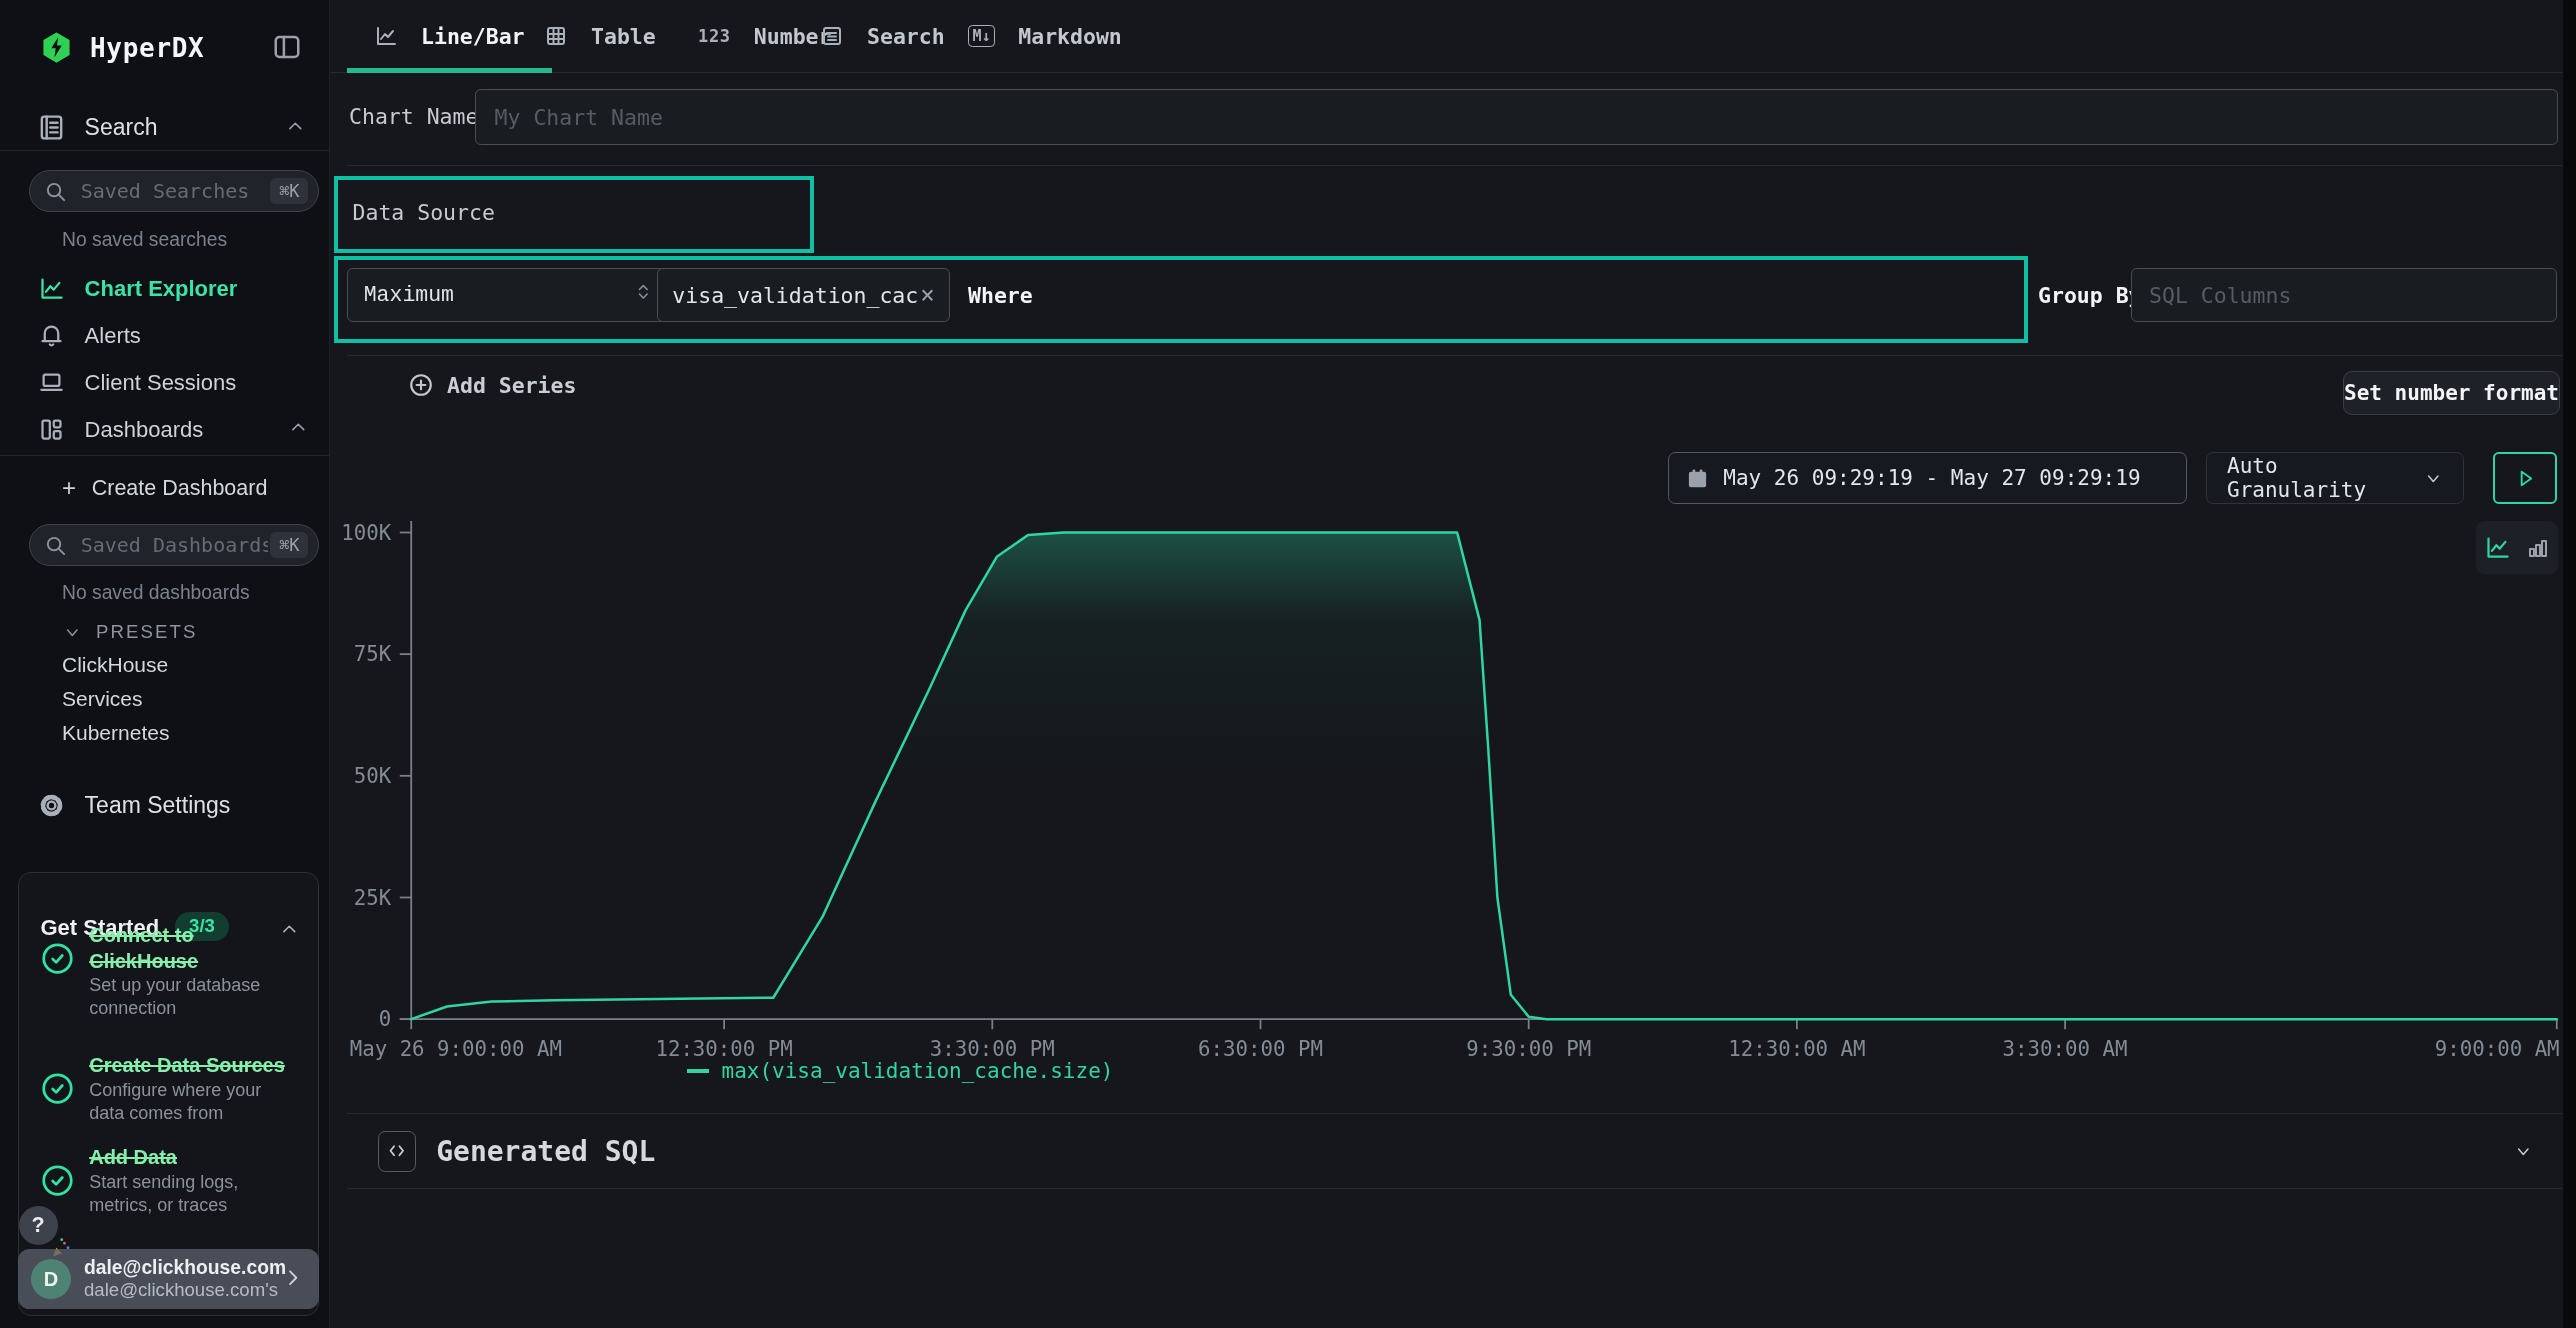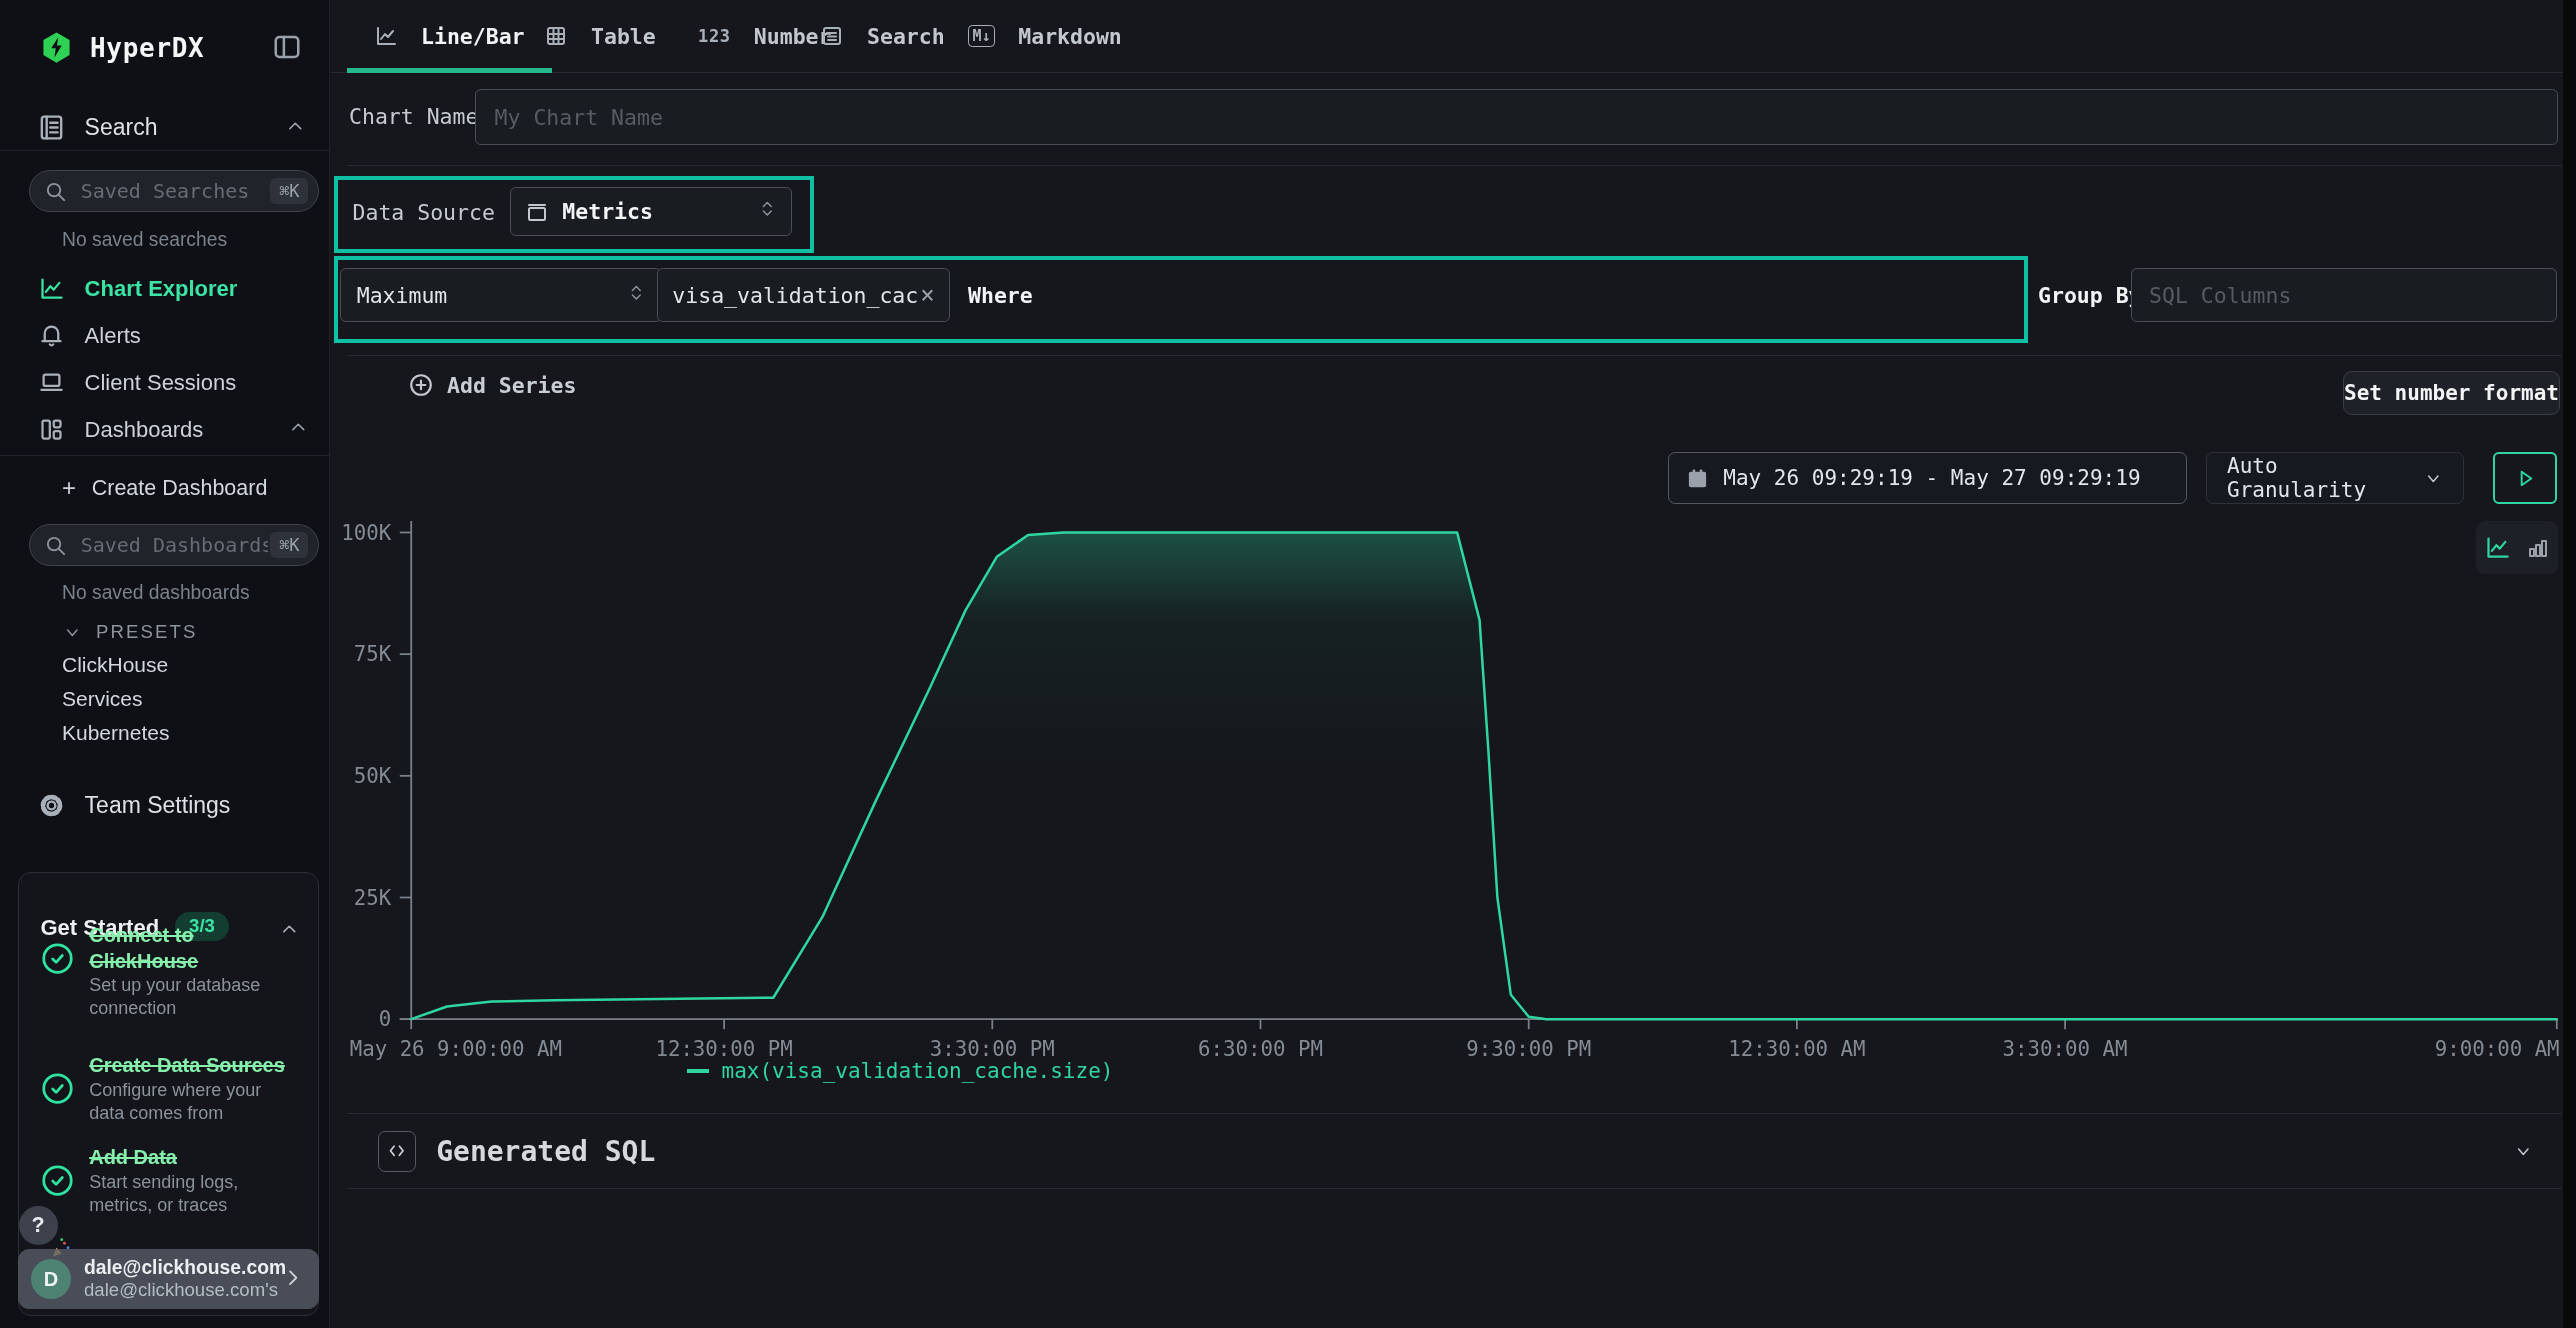--- a/index.html
+++ b/index.html
@@ -312,38 +312,23 @@
       </div>
 
     <div class="abs lbl" style="left:18px;top:104px;">Chart Name</div>
     <div class="in" style="left:144px;top:89px;width:2083px;height:56px;padding:0 18.6px;">
       <input placeholder="My Chart Name" style="">
     </div>
 
     <div class="divider-m" style="top:165px;"></div>
 
     <div class="abs lbl" style="left:21.5px;top:200px;">Data Source</div>
-    <div class="in" style="left:179px;top:187px;width:282px;height:49px;padding:0 14.3px;cursor:pointer;">
-      <span style="color:#c3c8cf;display:flex;margin-right:13px;">
-        <svg class="ic" viewBox="0 0 24 24" width="24" height="24">
-            <rect x="4" y="8" width="16" height="12" rx="1.5"></rect>
-            <line x1="4" y1="5" x2="20" y2="5"></line>
-          </svg>
-      </span>
-      <span style="font-weight:bold;color:#f2f4f6;">Metrics</span>
-      <span style="margin-left:auto;color:#8b929b;">
-        <svg class="ic" viewBox="0 0 24 24" width="18.6" height="21.5">
-            <polyline points="7 9 12 4 17 9"></polyline>
-            <polyline points="7 15 12 20 17 15"></polyline>
-          </svg>
-      </span>
-    </div>
     <div class="annot" style="left:2.9px;top:176px;width:472px;height:69px;"></div>
 
-    <div class="in" style="left:9px;top:268px;width:322px;height:54px;padding:0 15.7px;cursor:pointer;">
+    <div class="in" style="left:16px;top:268px;width:322px;height:54px;padding:0 15.7px;cursor:pointer;font-family:Liberation Mono, monospace;">
       <span>Maximum</span>
       <span style="margin-left:auto;color:#8b929b;">
         <svg class="ic" viewBox="0 0 24 24" width="18.6" height="21.5">
             <polyline points="7 9 12 4 17 9"></polyline>
             <polyline points="7 15 12 20 17 15"></polyline>
           </svg>
       </span>
     </div>
     <div class="in" style="left:326px;top:268px;width:293px;height:54px;padding:0 14.3px;">
       <span style="white-space:nowrap;overflow:hidden;">visa_validation_cach</span>

